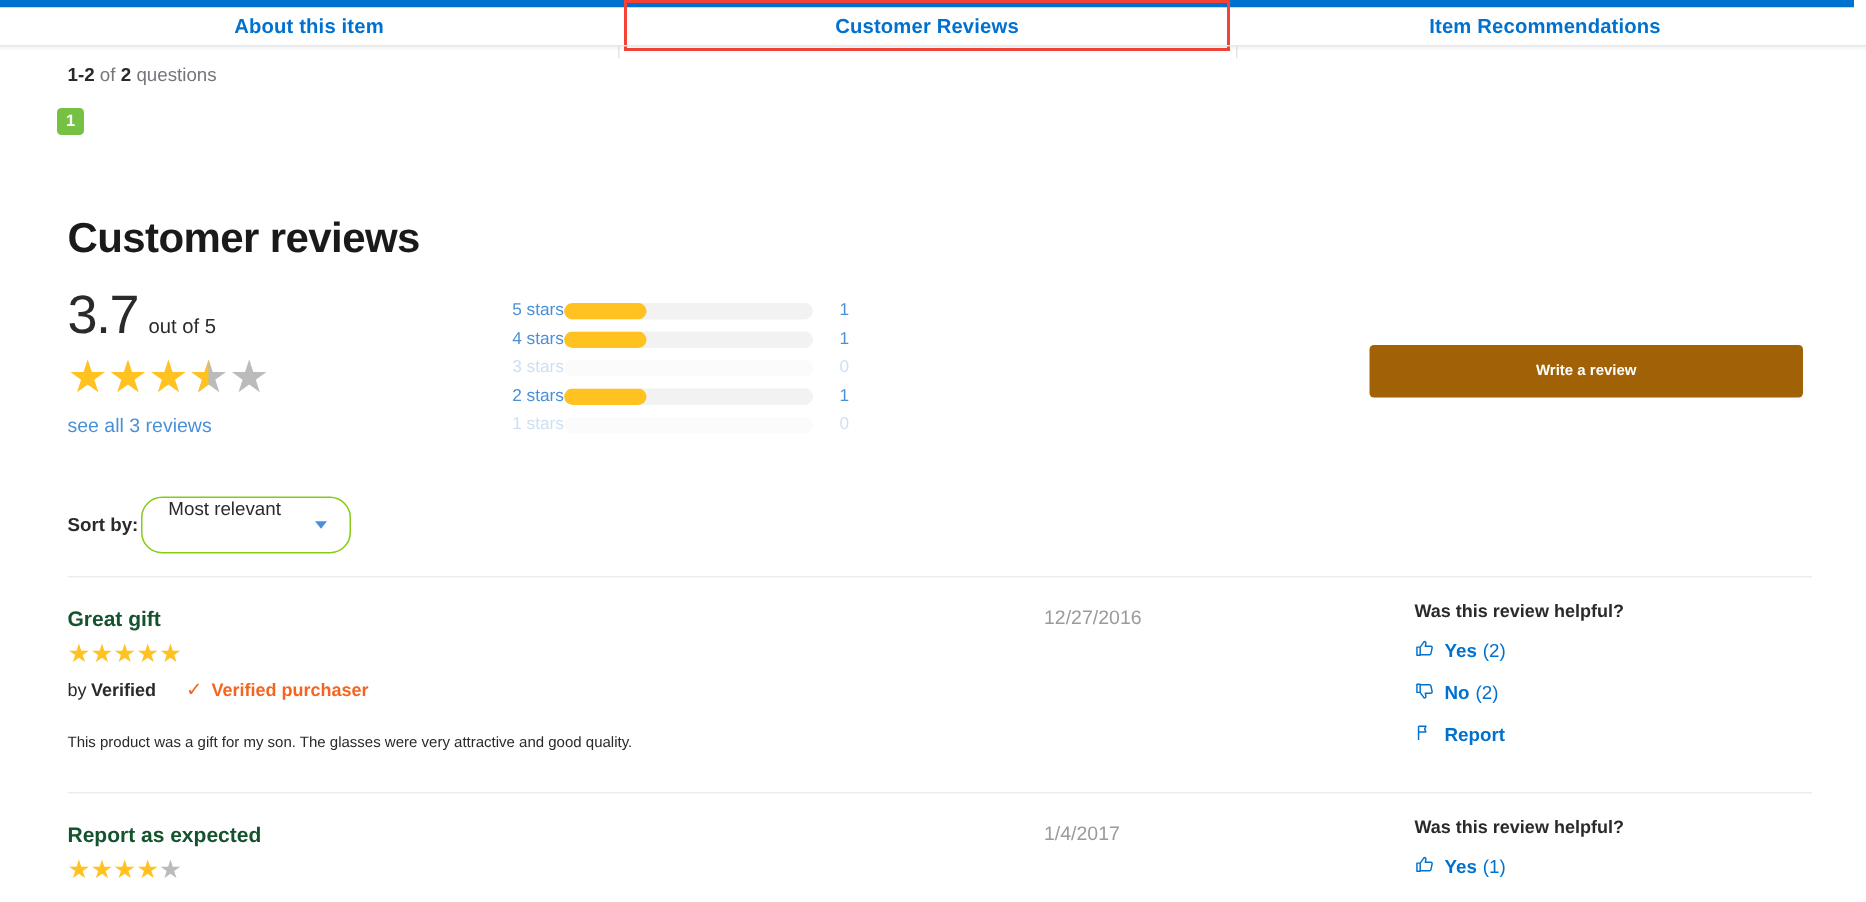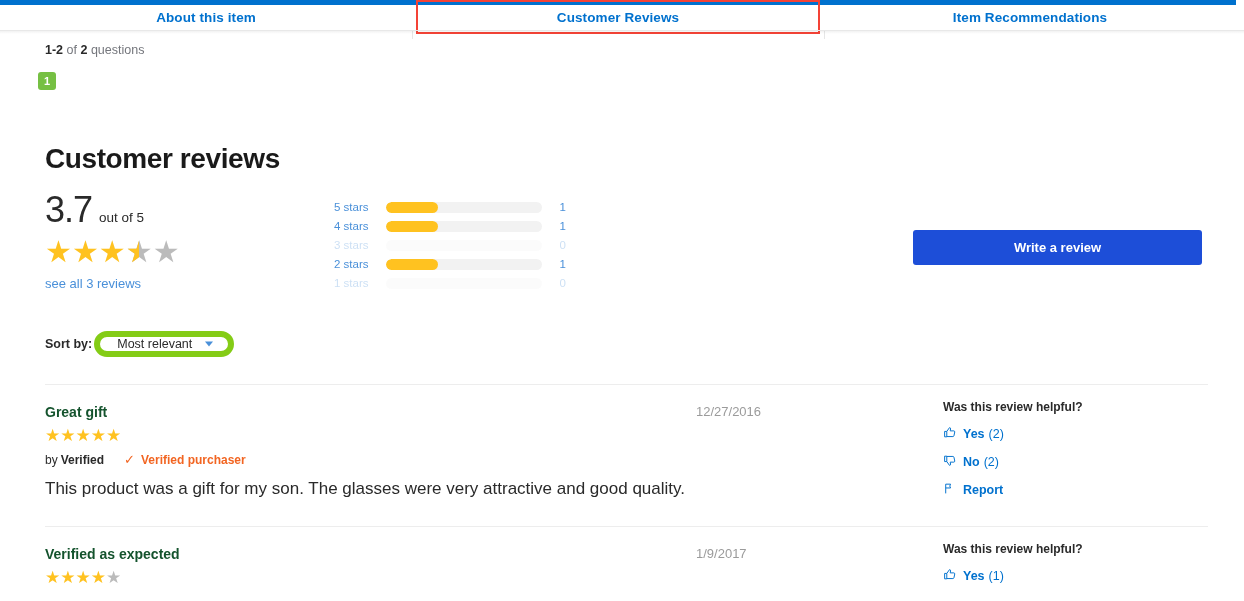--- a/index.html
+++ b/index.html
@@ -109,22 +109,22 @@
   }
 
   
   .dist { position: absolute; left: 334px; top: 200px; width: 232px; }
   .dist-row {
     display: flex; align-items: center;
     height: 14px; margin-bottom: 5px;
   }
   .dist-row.zero { opacity: .28; }
   .dist-label {
-    width: 52px; font-size: 11.5px; color: #4a90d9;
-    text-align: left; cursor: pointer;
+    width: 42px; font-size: 11.5px; color: #4a90d9;
+    text-align: right; cursor: pointer;
   }
   .dist-track {
     position: relative;
     flex: 1;
     height: 11px;
     background: #f2f2f2;
     border-radius: 6px;
     overflow: hidden;
     cursor: pointer;
   }
@@ -136,36 +136,36 @@
   .dist-count {
     width: 16px; text-align: right;
     font-size: 11.5px; color: #4a90d9;
     margin-left: 8px;
   }
 
   
   .write-btn {
     position: absolute; left: 913px; top: 230px;
     width: 289px; height: 35px;
-    background: #1d4ed8; border: none; border-radius: 3px;
-    color: #ffffff; font-size: 13px; font-weight: bold;
+    background: #a16207; border: none; border-radius: 3px;
+    color: #ffffff; font-size: 10px; font-weight: bold;
     font-family: "Liberation Sans", sans-serif;
     cursor: pointer;
   }
 
   
   .sort-wrap {
     position: absolute; left: 45px; top: 331px;
     display: flex; align-items: center;
   }
   .sort-label { font-size: 12.5px; font-weight: bold; color: #2a2a2a; margin-right: 2px; }
   .sort-select {
     position: relative;
-    width: 140px; height: 26px;
-    border: 6px solid #84cc16; border-radius: 14px;
+    width: 140px; height: 38px;
+    border: 1px solid #84cc16; border-radius: 14px;
     background: #fff;
     display: flex; align-items: flex-start;
     font-size: 12.5px; color: #2a2a2a;
     padding-left: 17px;
     cursor: pointer;
   }
   .sort-caret {
     position: absolute; right: 15px; top: 50%;
     transform: translateY(-50%);
     width: 0; height: 0;
@@ -181,21 +181,21 @@
 
   .r-left { width: 640px; }
   .r-title { font-size: 14px; font-weight: bold; color: #14532d; }
   .r-stars { margin-top: 7px; display: flex; }
   .r-stars .st { font-size: 17px; line-height: 1; }
   .r-by { margin-top: 8px; display: flex; align-items: center; font-size: 12px; color: #2a2a2a; }
   .r-by .name { font-weight: bold; margin-left: 3px; }
   .verified { display: flex; align-items: center; margin-left: 20px; color: #f26522; }
   .vcheck { color: #f26522; font-size: 13px; margin-right: 6px; }
   .vtext { font-size: 12px; font-weight: bold; color: #f26522; }
-  .r-body { margin-top: 10px; font-size: 17px; color: #2a2a2a; line-height: 1.45; }
+  .r-body { margin-top: 22px; font-size: 10px; color: #2a2a2a; line-height: 1.45; }
 
   .r-date {
     position: absolute; top: 19px; left: 651px;
     font-size: 13px; color: #9b9b9b;
   }
 
   .r-helpful { position: absolute; top: 15px; left: 898px; width: 265px; }
   .helpful-q { font-size: 12px; font-weight: bold; color: #2a2a2a; }
   .vote {
     display: flex; align-items: center;
@@ -342,30 +342,30 @@
             <span class="glyph"><svg width="13" height="13" viewBox="0 0 24 24" fill="none" stroke="#0071ce" stroke-width="1.8" stroke-linejoin="round">
                 <path d="M5 21V4M5 4h9l-1.5 3.5L14 11H5"></path>
               </svg></span>
             <span class="vlabel">Report</span>
           </div>
         </div>
       </div>
       <div class="rdivider"></div>
       <div class="review">
         <div class="r-left">
-          <div class="r-title">Verified as expected</div>
+          <div class="r-title">Report as expected</div>
           <div class="r-stars">
             <span class="st full">★</span>
             <span class="st full">★</span>
             <span class="st full">★</span>
             <span class="st full">★</span>
             <span class="st empty">★</span>
           </div>
         </div>
-        <div class="r-date">1/9/2017</div>
+        <div class="r-date">1/4/2017</div>
         <div class="r-helpful">
           <div class="helpful-q">Was this review helpful?</div>
           <div class="vote">
             <span class="glyph"><svg width="13" height="13" viewBox="0 0 24 24" fill="none" stroke="#0071ce" stroke-width="1.8" stroke-linejoin="round">
                 <path d="M7 10v10H3V10h4zm0 0l5-7c1.4 0 2.2 1 2 2.3L13.3 9H20c1.1 0 1.9 1 1.7 2l-1.5 7c-.2.9-1 1.5-1.9 1.5H7"></path>
               </svg></span>
             <span class="vlabel">Yes</span>
             <span class="vcount">(1)</span>
           </div>
         </div>

